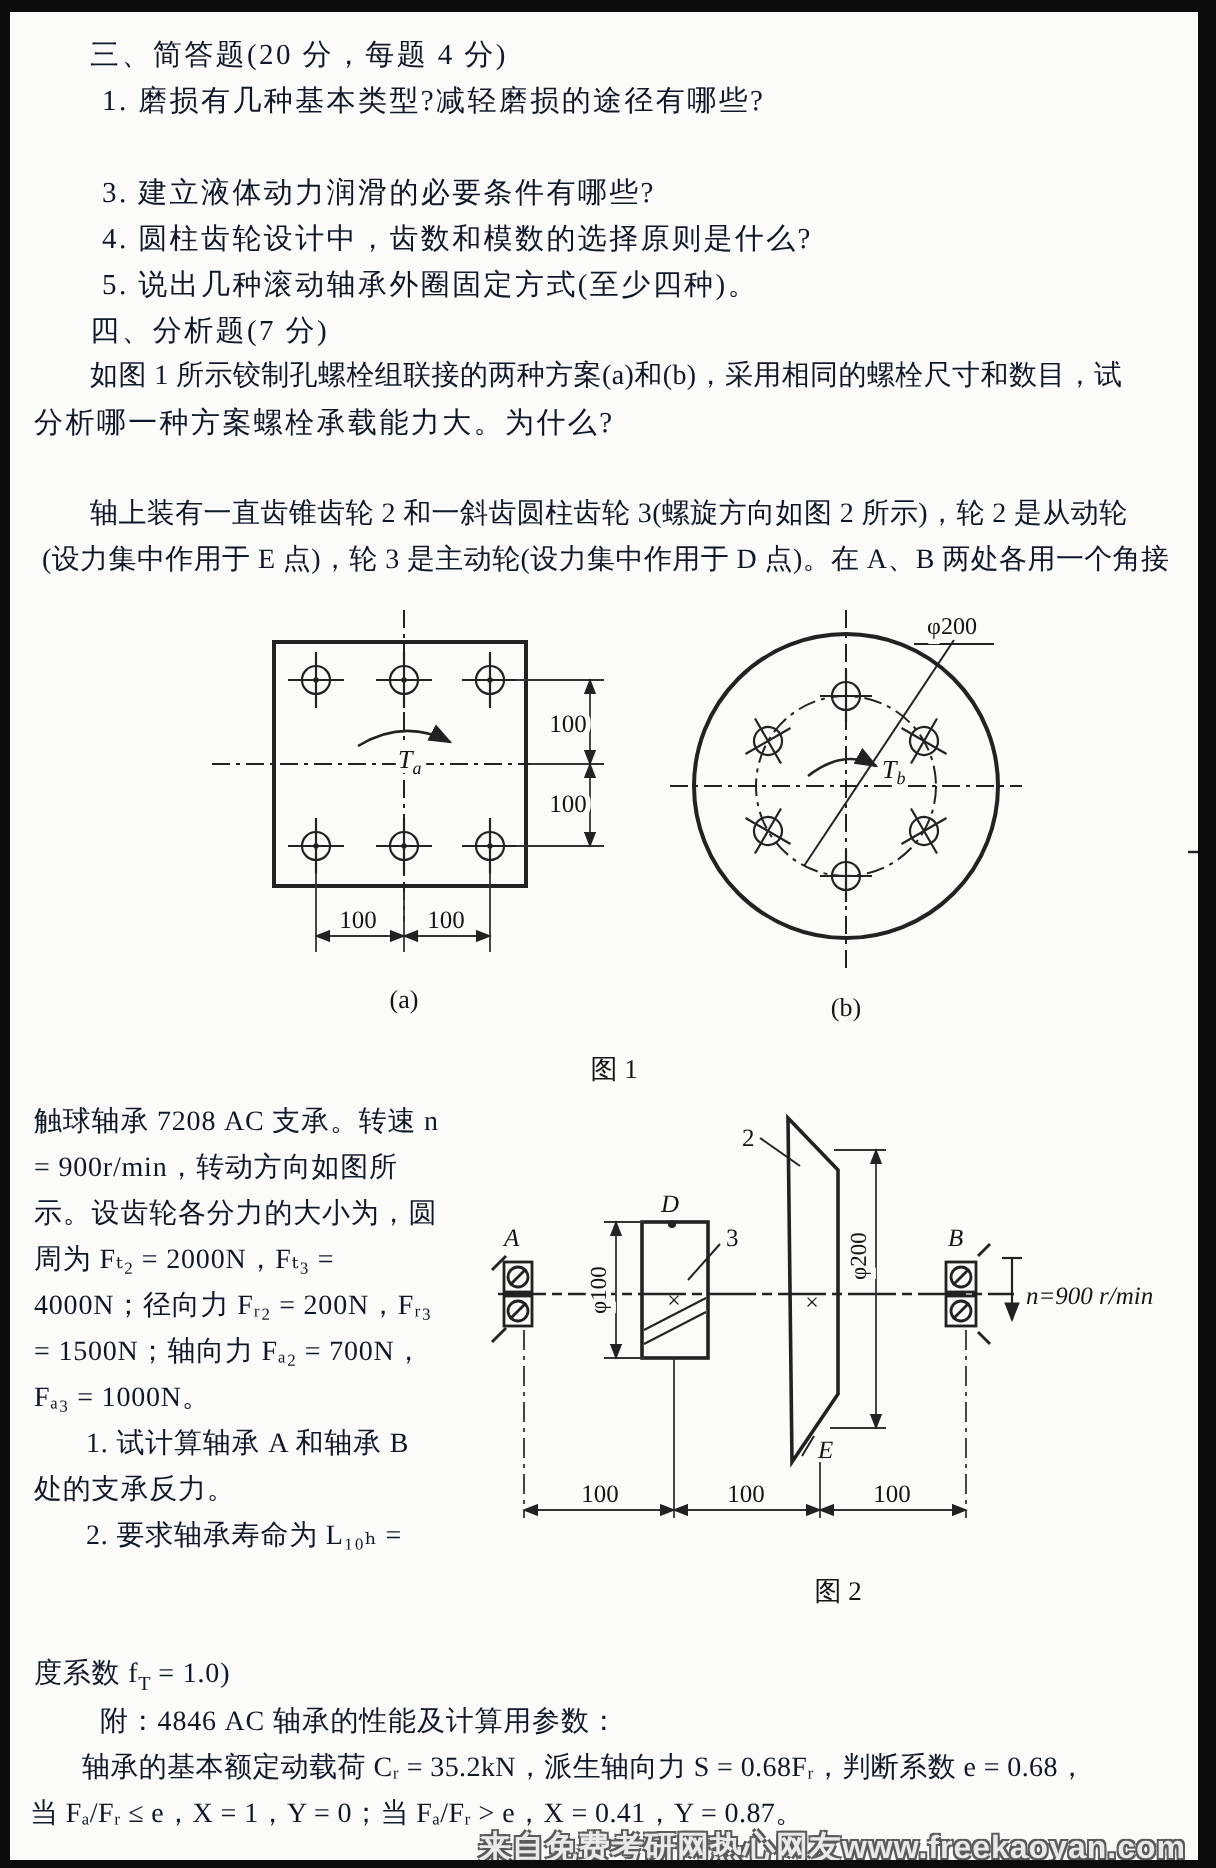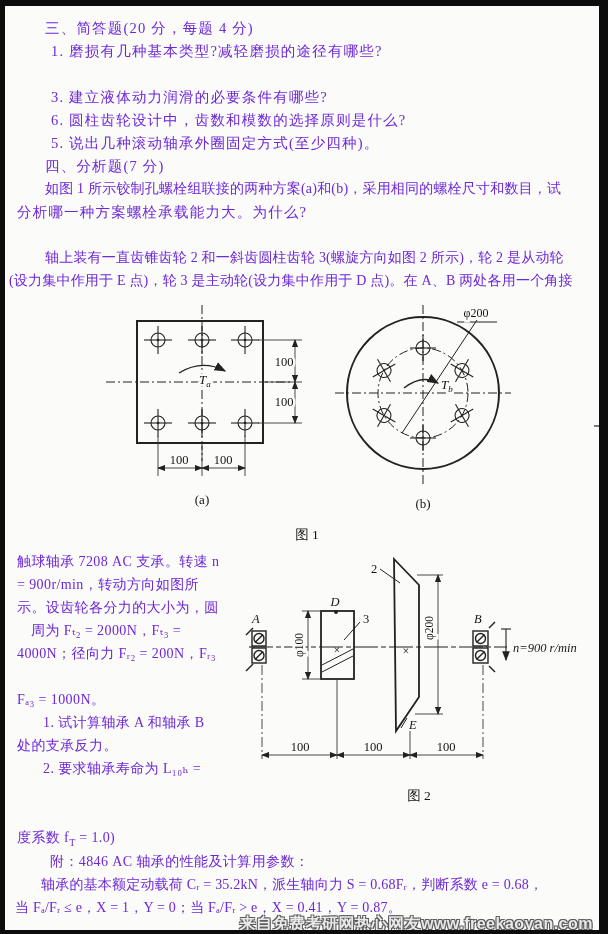--- a/index.html
+++ b/index.html
@@ -1,47 +1,47 @@
 <!DOCTYPE html>
 <html><head>
 <meta charset="utf-8">
 <style>
   html,body{margin:0;padding:0;}
   body{width:608px;height:934px;position:relative;background:#e8e8e4;font-family:"Liberation Serif","DejaVu Serif",serif;}
   .page{position:absolute;left:0;top:0;width:608px;height:934px;box-sizing:border-box;
         background:#fbfbf9;border-left:5px solid #0c0c0c;border-top:6px solid #0c0c0c;
         border-right:9px solid #0c0c0c;border-bottom:4px solid #0c0c0c;overflow:hidden;}
-  .ln{position:absolute;white-space:nowrap;color:#6d28d9;font-size:14.5px;letter-spacing:1.2px;line-height:20px;}
+  .ln{position:absolute;white-space:nowrap;color:#0f172a;font-size:14.5px;letter-spacing:1.2px;line-height:20px;}
   .tight{font-size:14px;letter-spacing:0.2px;font-family:Liberation Serif, serif;}
   .col{font-size:14px;letter-spacing:0.4px;}
   sub{font-size:10px;letter-spacing:0;}
   svg{position:absolute;left:0;}
   svg text{fill:#141414;font-family:"Liberation Serif","DejaVu Serif",serif;}
   .mask{paint-order:stroke;stroke:#fbfbf9;stroke-width:5px;}
   .wm{position:absolute;right:6px;top:908px;font-size:16px;font-weight:bold;letter-spacing:0.5px;
       color:#e9e9e9;text-shadow:1px 1px 0 #5a5a5a,-1px -1px 0 #5a5a5a,1px -1px 0 #5a5a5a,-1px 1px 0 #5a5a5a;
       font-family:"Liberation Sans","DejaVu Sans",sans-serif;}
 </style>
 </head>
 <body>
 
 <div class="page">
 
   <div class="ln" style="left:40px;top:12px">三、简答题(20 分，每题 4 分)</div>
   <div class="ln" style="left:46px;top:35px">1. 磨损有几种基本类型?减轻磨损的途径有哪些?</div>
   <div class="ln" style="left:46px;top:81px">3. 建立液体动力润滑的必要条件有哪些?</div>
-  <div class="ln" style="left:46px;top:104px">6. 圆柱齿轮设计中，齿数和模数的选择原则是什么?</div>
+  <div class="ln" style="left:46px;top:104px">4. 圆柱齿轮设计中，齿数和模数的选择原则是什么?</div>
   <div class="ln" style="left:46px;top:127px">5. 说出几种滚动轴承外圈固定方式(至少四种)。</div>
 
   <div class="ln" style="left:40px;top:150px">四、分析题(7 分)</div>
   <div class="ln tight" style="left:40px;top:173px">如图 1 所示铰制孔螺栓组联接的两种方案(a)和(b)，采用相同的螺栓尺寸和数目，试</div>
   <div class="ln" style="left:12px;top:196px">分析哪一种方案螺栓承载能力大。为什么?</div>
 
   <div class="ln tight" style="left:40px;top:242px">轴上装有一直齿锥齿轮 2 和一斜齿圆柱齿轮 3(螺旋方向如图 2 所示)，轮 2 是从动轮</div>
-  <div class="ln tight" style="left:4px;top:265px">(设力集中作用于 E 点)，轮 3 是主动轮(设力集中作用于 D 点)。在 A、B 两处各用一个角接</div>
+  <div class="ln tight" style="left:16px;top:265px">(设力集中作用于 E 点)，轮 3 是主动轮(设力集中作用于 D 点)。在 A、B 两处各用一个角接</div>
 
   <svg width="608" height="250" viewBox="0 292 608 250" style="top:292px">
     <defs>
       <marker id="ar1" markerWidth="9" markerHeight="7" refX="8" refY="3.5" orient="auto-start-reverse">
         <path d="M0,0 L9,3.5 L0,7 Z" fill="#222"></path>
       </marker>
     </defs>
 
     <g stroke="#222" fill="none">
       <rect x="132" y="315" width="126" height="122" stroke-width="2"></rect>
@@ -159,22 +159,23 @@
       <text x="436" y="383" font-size="13" font-style="italic" class="mask"><tspan>T</tspan><tspan dy="3" font-size="9">b</tspan></text>
     </g>
     <text x="418" y="502" font-size="13" text-anchor="middle">(b)</text>
 
     <text x="302" y="533" font-size="13.5" text-anchor="middle">图 1</text>
   </svg>
 
   <div class="ln col" style="left:12px;top:546px">触球轴承 7208 AC 支承。转速 n</div>
   <div class="ln col" style="left:12px;top:569px">= 900r/min，转动方向如图所</div>
   <div class="ln col" style="left:12px;top:592px">示。设齿轮各分力的大小为，圆</div>
-  <div class="ln col" style="left:26px;top:615px">周为 Fₜ₂ = 2000N，Fₜ₃ =</div>
+  <div class="ln col" style="left:12px;top:615px">周为 Fₜ₂ = 2000N，Fₜ₃ =</div>
   <div class="ln col" style="left:12px;top:638px">4000N；径向力 Fᵣ₂ = 200N，Fᵣ₃</div>
+  <div class="ln col" style="left:12px;top:661px">= 1500N；轴向力 Fₐ₂ = 700N，</div>
   <div class="ln col" style="left:12px;top:684px">Fₐ₃ = 1000N。</div>
   <div class="ln col" style="left:38px;top:707px">1. 试计算轴承 A 和轴承 B</div>
   <div class="ln col" style="left:12px;top:730px">处的支承反力。</div>
   <div class="ln col" style="left:38px;top:753px">2. 要求轴承寿命为 L₁₀ₕ =</div>
   <div class="ln col" style="left:12px;top:822px">
     <span>度系数 f</span><sub>T</sub><span> = 1.0)</span>
   </div>
 
   <div class="ln col" style="left:45px;top:846px">附：4846 AC 轴承的性能及计算用参数：</div>
   <div class="ln tight" style="left:36px;top:869px">轴承的基本额定动载荷 Cᵣ = 35.2kN，派生轴向力 S = 0.68Fᵣ，判断系数 e = 0.68，</div>

